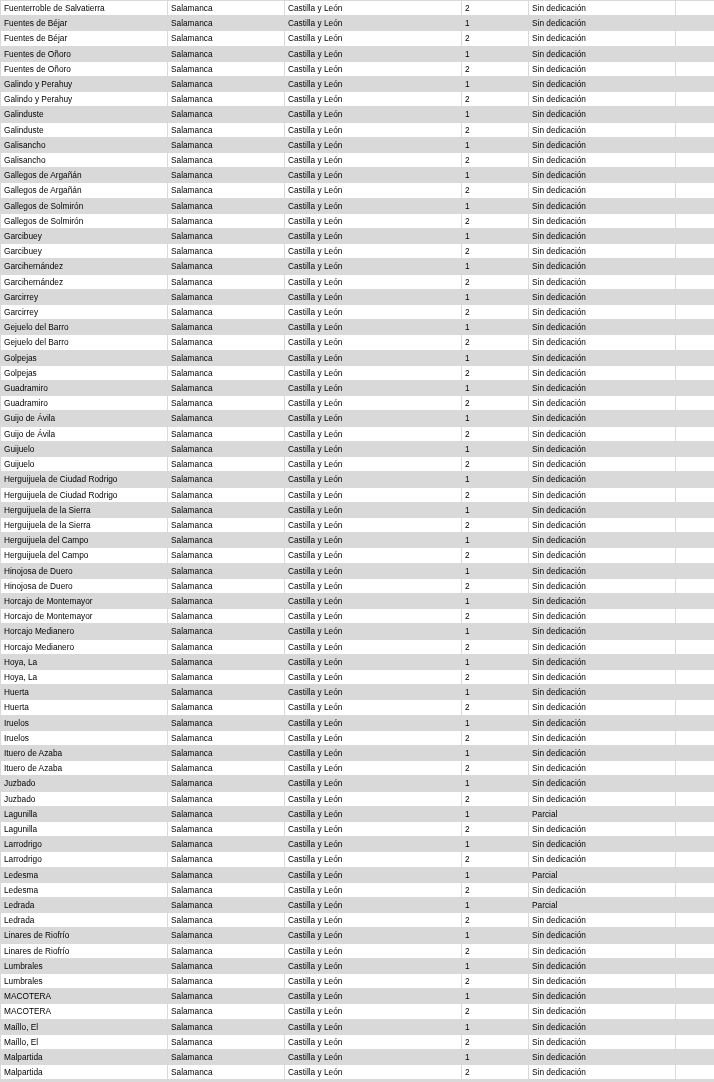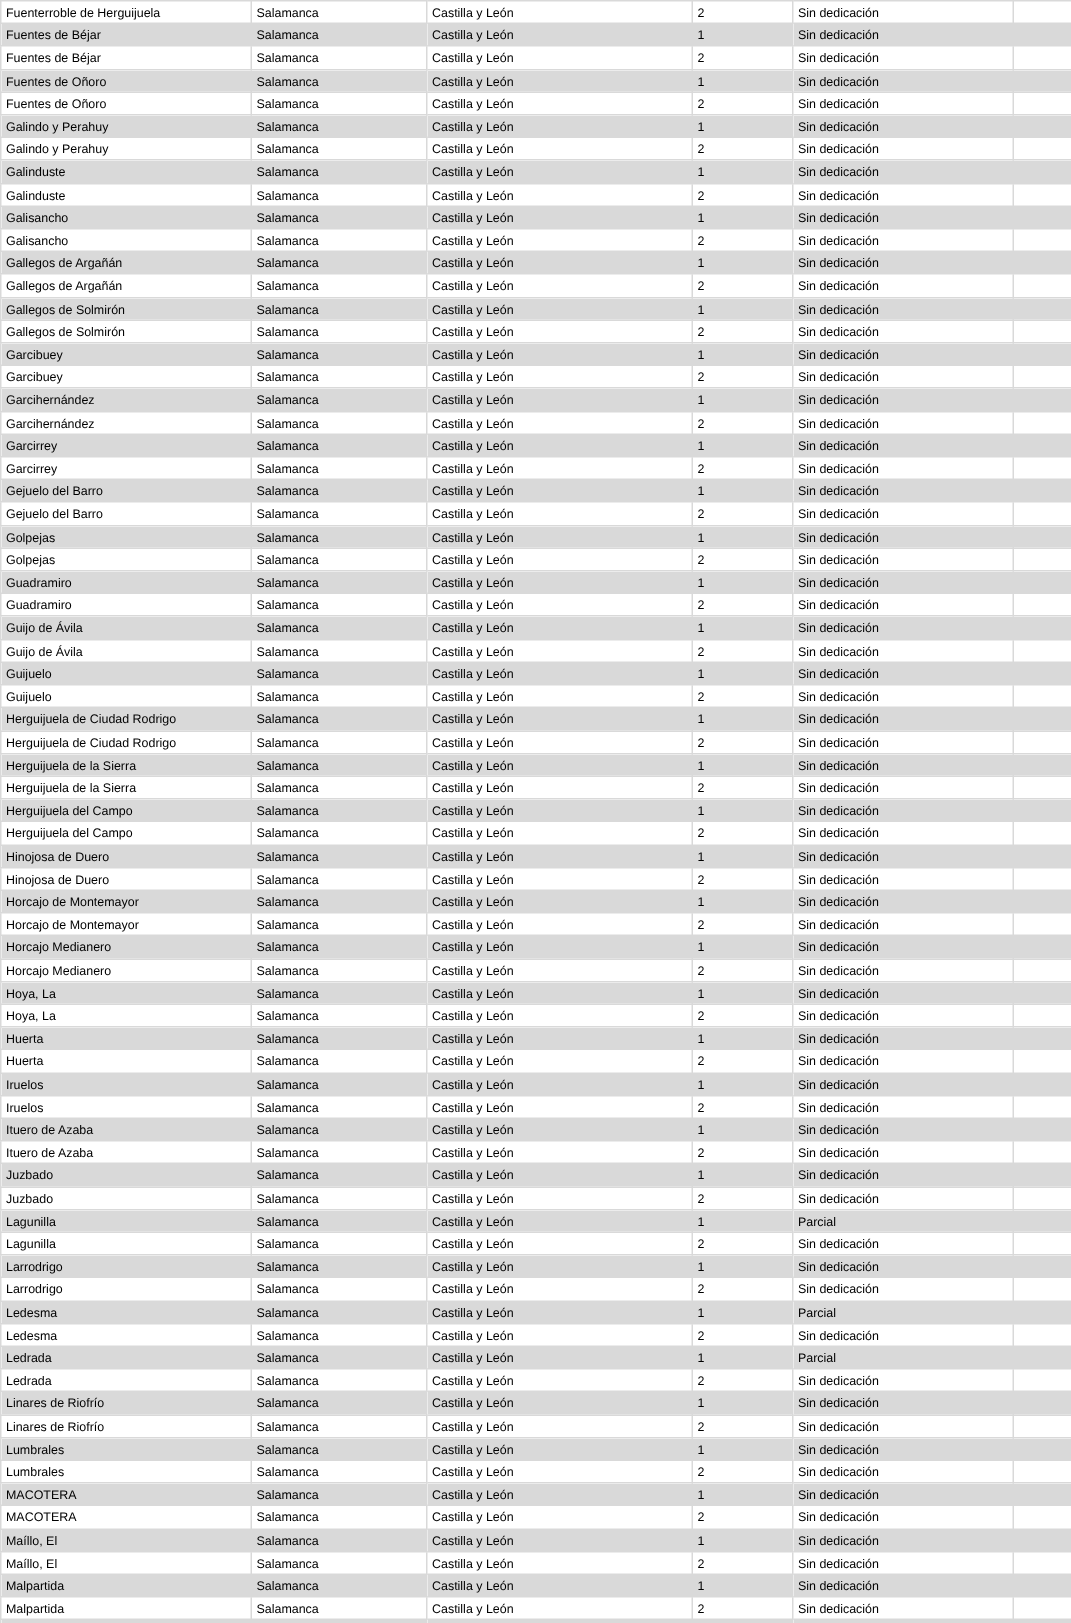--- a/index.html
+++ b/index.html
@@ -39,21 +39,21 @@
   .col-number       { width: 60px;  text-align: left; }
   .col-dedication   { width: 140px; text-align: left; }
   .col-amount       { width: 74px;  text-align: right; }
 </style>
 </head>
 <body>
 
 <table class="data-table">
   <tbody>
       <tr class="plain">
-        <td class="col-municipality">Fuenterroble de Herguijuela</td>
+        <td class="col-municipality">Fuenterroble de Salvatierra</td>
         <td class="col-province">Salamanca</td>
         <td class="col-region">Castilla y León</td>
         <td class="col-number">2</td>
         <td class="col-dedication">Sin dedicación</td>
         <td class="col-amount">0,00</td>
       </tr>
       <tr class="shaded">
         <td class="col-municipality">Fuentes de Béjar</td>
         <td class="col-province">Salamanca</td>
         <td class="col-region">Castilla y León</td>

